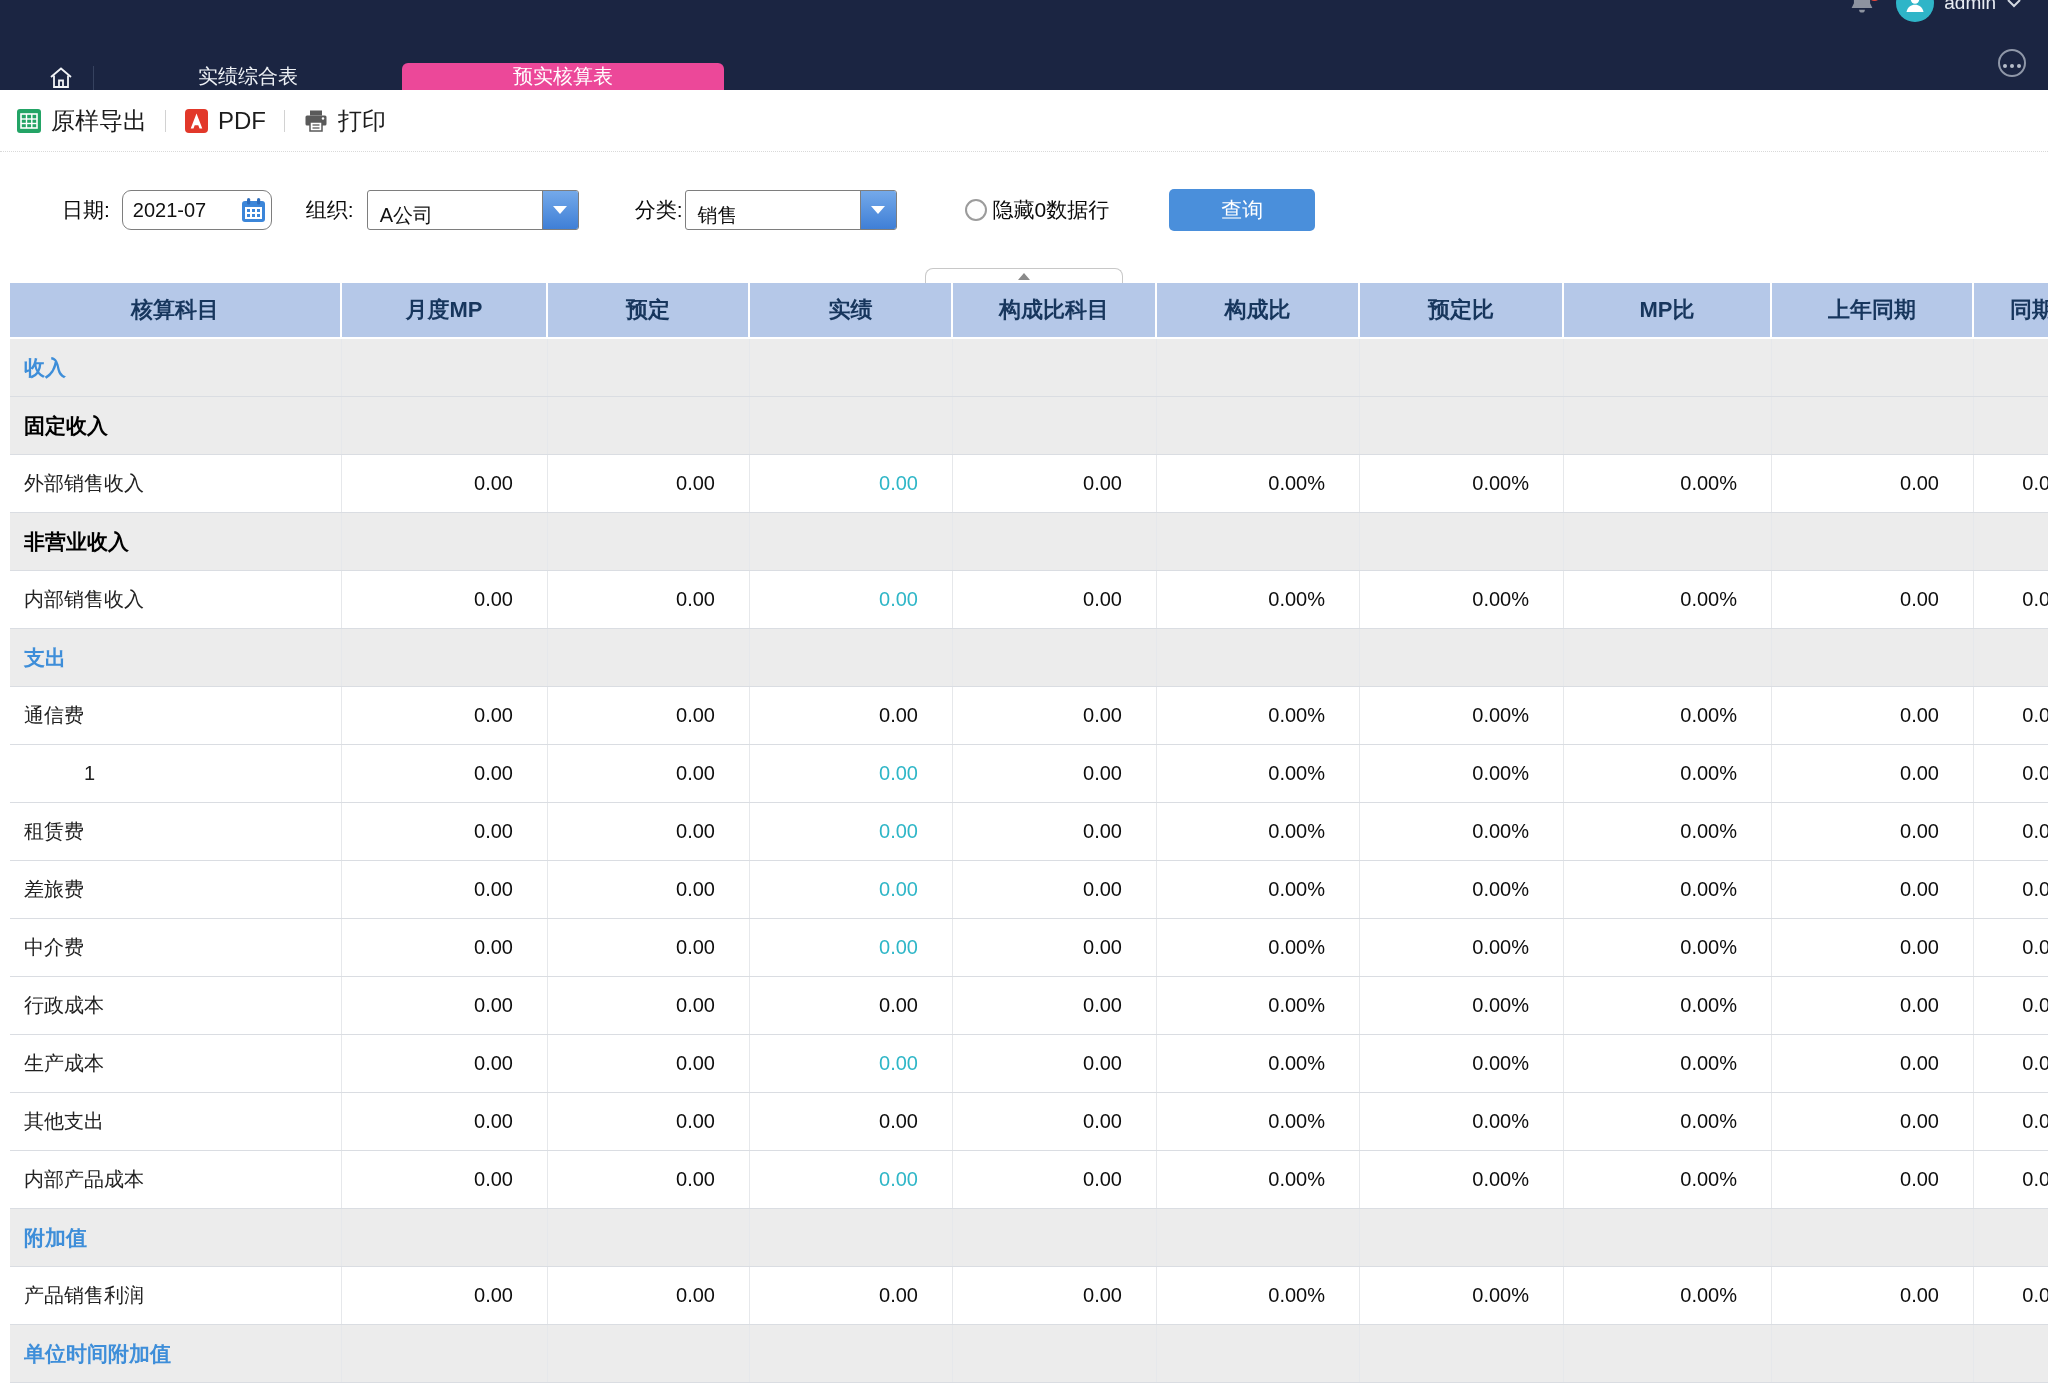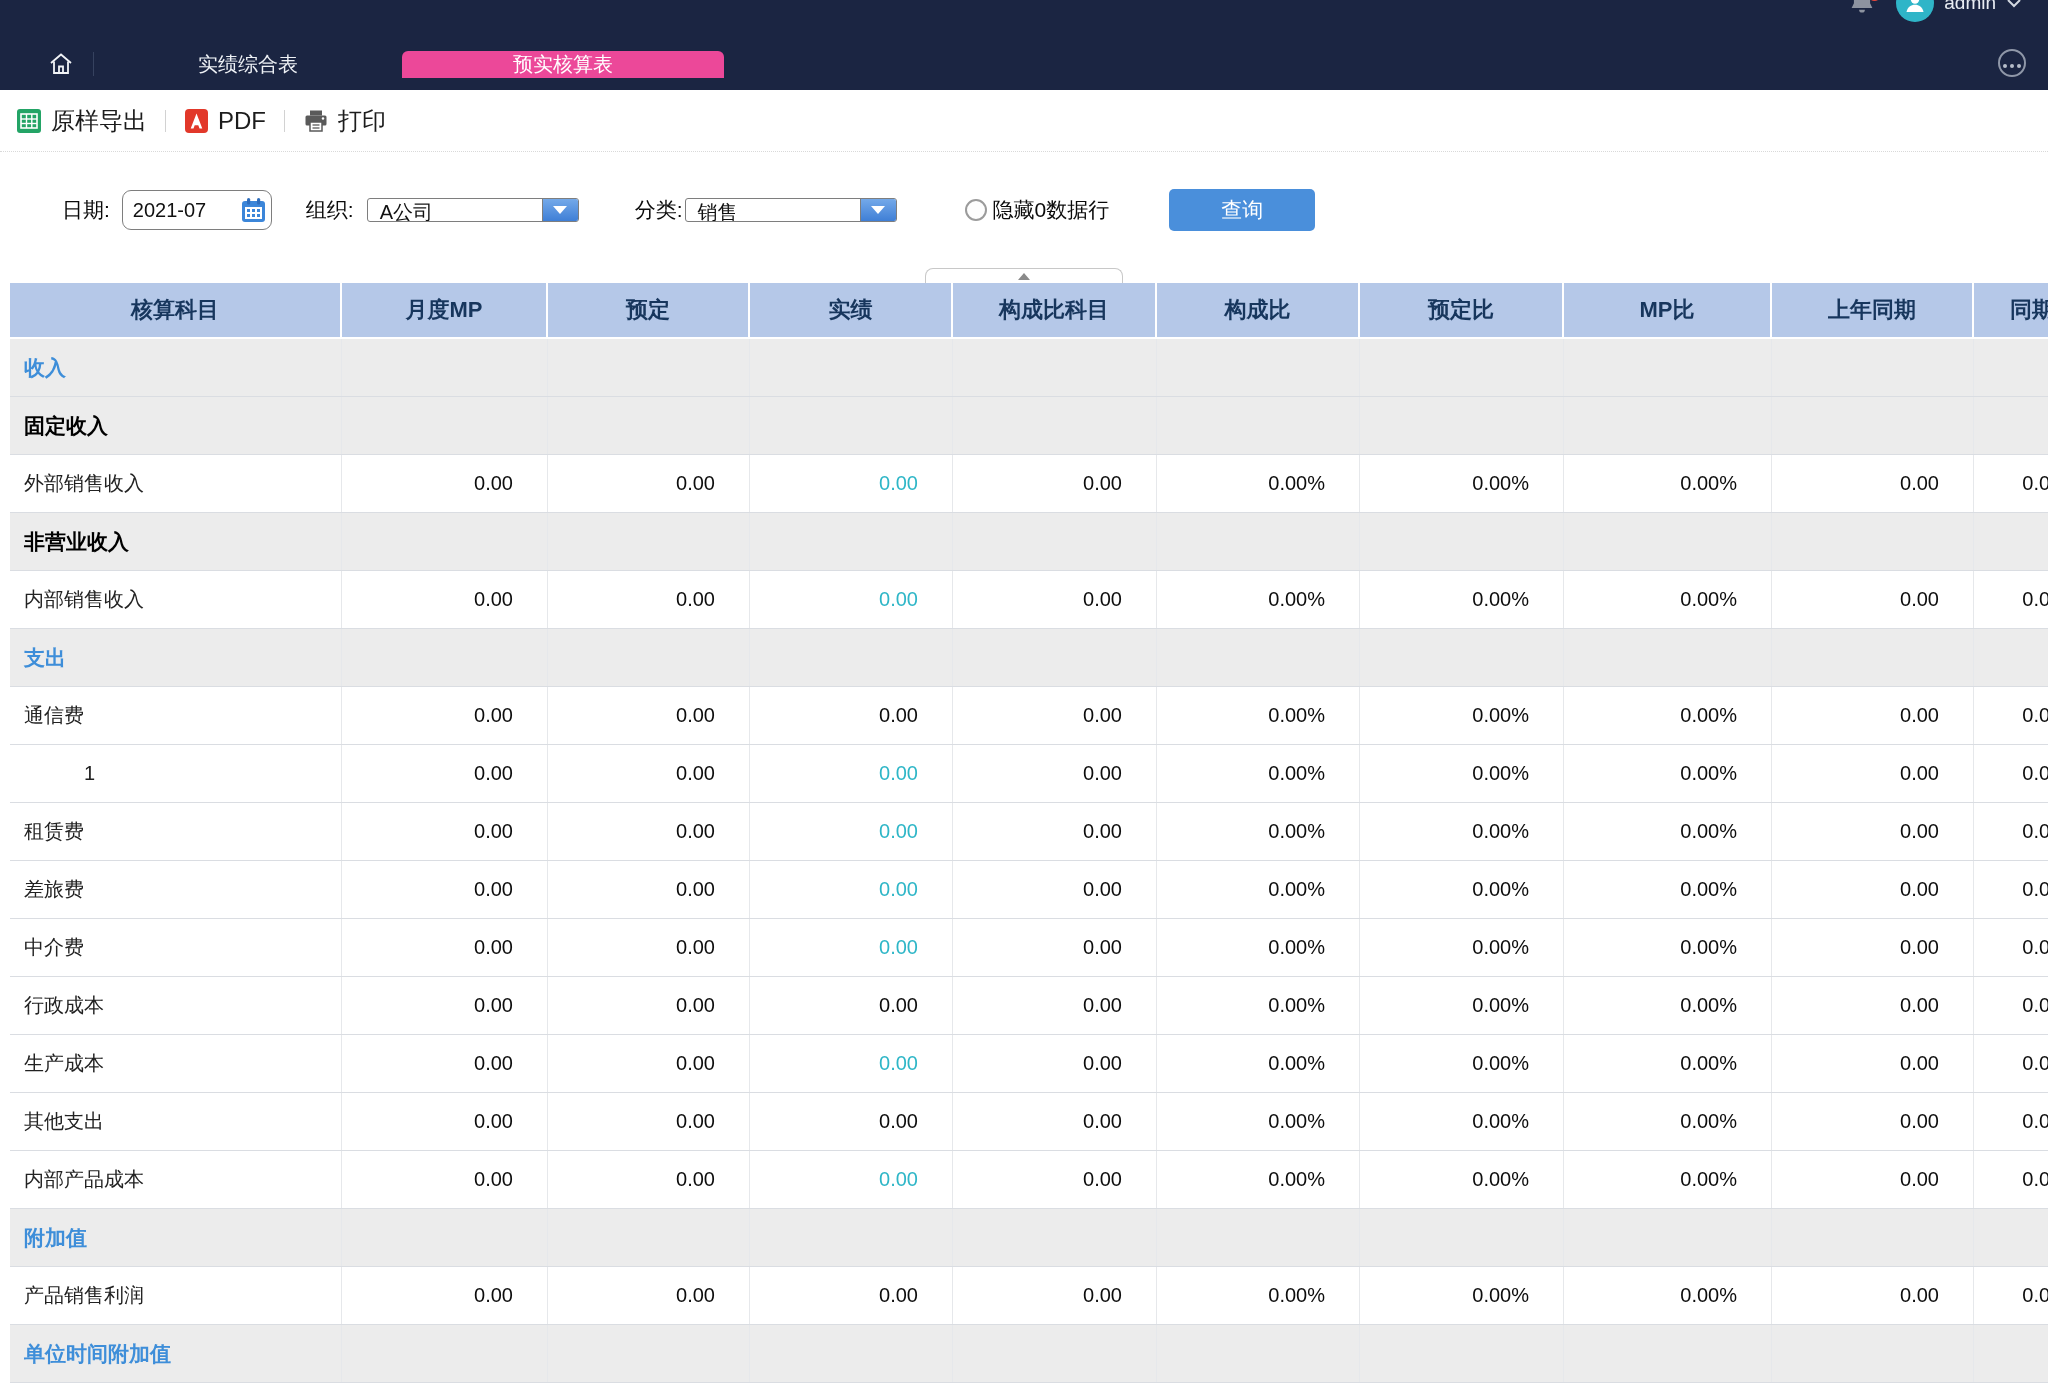--- a/index.html
+++ b/index.html
@@ -12,38 +12,38 @@
 
   
   .topbar { position: relative; height: 90px; background: #1b2542; }
   .admin-area { position: absolute; top: -16px; right: 26px; display: flex; align-items: center; gap: 18px; }
   .bell-wrap { position: relative; width: 30px; height: 34px; }
   .badge { position: absolute; top: 2px; right: -3px; width: 13px; height: 13px; border-radius: 50%; background: #e8483c; }
   .user-menu { display: flex; align-items: center; gap: 10px; }
   .avatar { width: 38px; height: 38px; border-radius: 50%; background: #2fb5c8; display: flex; align-items: center; justify-content: center; }
   .admin-name { color: #e9edf3; font-size: 19px; }
 
-  .tabs { position: absolute; left: 0; right: 0; bottom: 0; height: 52px; display: flex; align-items: center; }
+  .tabs { position: absolute; left: 0; right: 0; bottom: 0; height: 52px; display: flex; align-items: flex-end; }
   .home-tab { width: 66px; margin-left: 28px; display: flex; align-items: center; justify-content: center; border-right: 1px solid #36425f; cursor: pointer; }
   .tab { display: flex; align-items: center; justify-content: center; color: #eef1f5; font-size: 20px; cursor: pointer; }
   .tab.t1 { width: 308px; }
   .tab.active { width: 322px; background: #ec4899; border-radius: 6px 6px 0 0; color: #fff; }
   .more-btn { position: absolute; right: 22px; bottom: 13px; width: 28px; height: 28px; border: 2px solid #8f97a8; border-radius: 50%; display: flex; align-items: center; justify-content: center; cursor: pointer; }
   .dots i { width: 4px; height: 4px; border-radius: 50%; background: #b6bdc9; margin: 0 1.5px; display: inline-block; }
 
   
   .toolbar { height: 62px; display: flex; align-items: center; padding-left: 16px; border-bottom: 1px dotted #d9d9d9; background: #fff; }
   .tool-btn { display: flex; align-items: center; gap: 9px; font-size: 24px; color: #1c1c1c; cursor: pointer; }
   .tb-sep { width: 1px; height: 22px; background: #d2d2d2; margin: 0 18px; }
 
   
   .filters { height: 116px; display: flex; align-items: center; padding-left: 62px; }
   .f-label { font-size: 21px; color: #0a0a0a; font-weight: 500; white-space: nowrap; }
   .date-box { width: 150px; height: 40px; border: 1px solid #7e7e7e; border-radius: 9px; display: flex; align-items: center; justify-content: space-between; padding: 0 4px 0 10px; margin-left: 12px; font-size: 20px; color: #111; background: #fff; cursor: text; }
-  .dropdown { width: 212px; height: 24px; border: 1px solid #7e7e7e; border-radius: 3px; display: flex; align-items: flex-start; margin-left: 13px; font-size: 20px; background: #fff; overflow: hidden; cursor: pointer; }
+  .dropdown { width: 212px; height: 40px; border: 1px solid #7e7e7e; border-radius: 3px; display: flex; align-items: flex-end; margin-left: 13px; font-size: 20px; background: #fff; overflow: hidden; cursor: pointer; }
   .dd-text { flex: 1; padding-left: 12px; color: #111; }
   .dd-btn { width: 36px; height: 100%; background: linear-gradient(#74a9e9, #3f7fd6); display: flex; align-items: center; justify-content: center; border-left: 1px solid #7e7e7e; }
   .caret-down { width: 0; height: 0; border-left: 7px solid transparent; border-right: 7px solid transparent; border-top: 8px solid #fff; }
   .radio { width: 22px; height: 22px; border-radius: 50%; border: 2px solid #9b9b9b; background: #fdfdfd; cursor: pointer; flex: 0 0 auto; }
   .query-btn { width: 146px; height: 42px; background: #4a8fdb; color: #fff; font-size: 21px; border: none; border-radius: 5px; display: flex; align-items: center; justify-content: center; cursor: pointer; }
   .ml34 { margin-left: 34px; } .ml56 { margin-left: 56px; } .ml68 { margin-left: 68px; }
   .ml6  { margin-left: 6px; }  .ml60 { margin-left: 60px; } .ml2 { margin-left: 2px; }
 
   
   .collapse-handle { width: 198px; height: 15px; margin: 0 auto; border: 1px solid #c8c8c8; border-bottom: none; border-radius: 8px 8px 0 0; display: flex; align-items: center; justify-content: center; background: #fff; cursor: pointer; }

